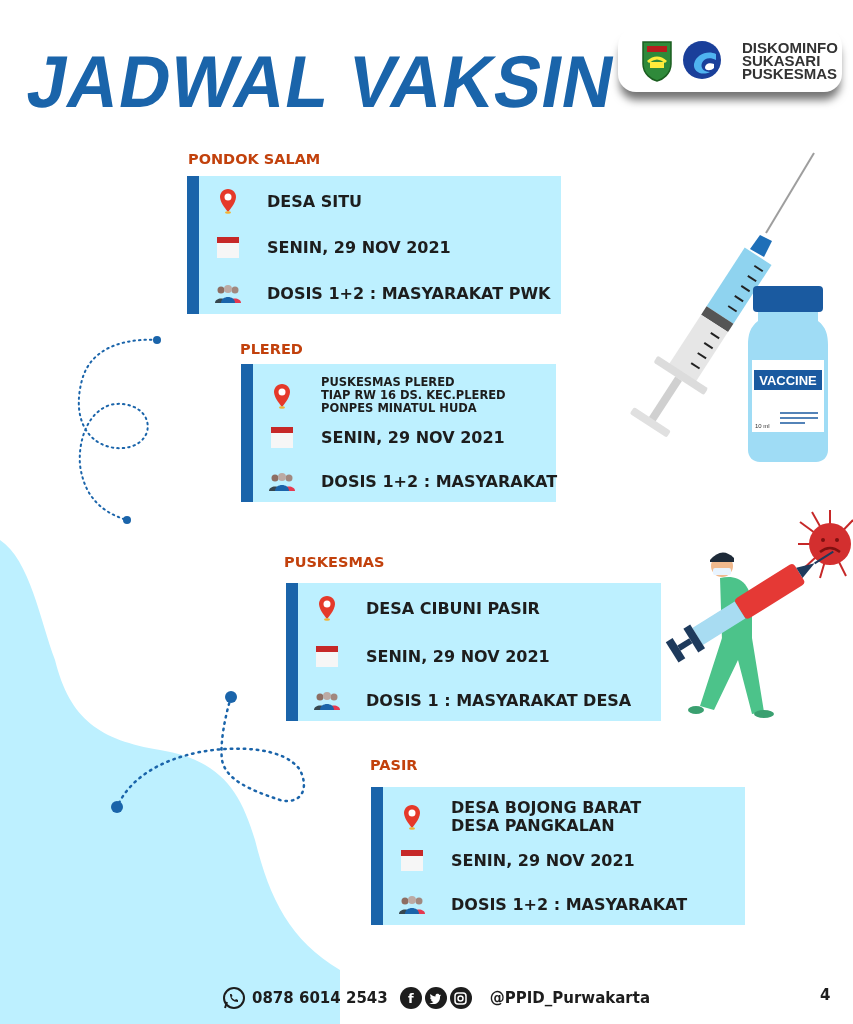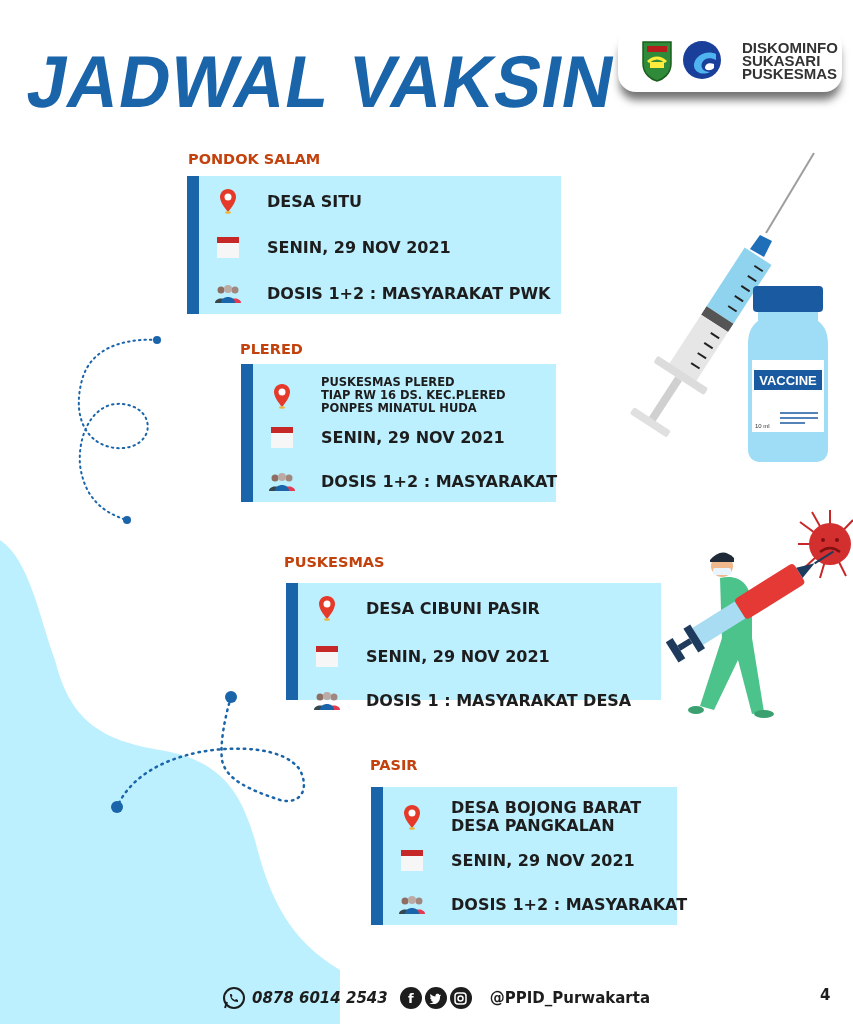--- a/index.html
+++ b/index.html
@@ -164,21 +164,21 @@
           <path d="M14,20 C14,14 26,14 26,20 Z" fill="#e53950"></path>
           <circle cx="13" cy="6" r="4" fill="#bcaaa4"></circle>
           <path d="M6,20 C6,12 20,12 20,20 Z" fill="#1a64aa"></path>
         </svg>
     </span>
     <span class="text">DOSIS 1+2 : MASYARAKAT</span>
   </div>
 </div>
 
 <div class="section-title" style="left:284px; top:554px;">PUSKESMAS</div>
-<div class="card" style="left:286px; top:583px; width:375px; height:117px;">
+<div class="card" style="left:286px; top:583px; width:375px; height:138px;">
   <div class="row" style="top:12px;">
     <span class="icon">
       <svg width="18" height="26" viewBox="0 0 18 26">
           <path d="M9,1 C4,1 1,5 1,9 C1,15 9,24 9,24 C9,24 17,15 17,9 C17,5 14,1 9,1 Z" fill="#e5392a"></path>
           <circle cx="9" cy="9" r="3.5" fill="#fff"></circle>
           <ellipse cx="9" cy="24.5" rx="3" ry="1.2" fill="#f2b233"></ellipse>
         </svg>
     </span>
     <span class="text">DESA CIBUNI PASIR</span>
   </div>
@@ -200,21 +200,21 @@
           <path d="M14,20 C14,14 26,14 26,20 Z" fill="#e53950"></path>
           <circle cx="13" cy="6" r="4" fill="#bcaaa4"></circle>
           <path d="M6,20 C6,12 20,12 20,20 Z" fill="#1a64aa"></path>
         </svg>
     </span>
     <span class="text">DOSIS 1 : MASYARAKAT DESA</span>
   </div>
 </div>
 
 <div class="section-title" style="left:370px; top:757px;">PASIR</div>
-<div class="card" style="left:371px; top:787px; width:306px; height:138px;">
+<div class="card" style="left:371px; top:787px; width:374px; height:138px;">
   <div class="row" style="top:12px;">
     <span class="icon">
       <svg width="18" height="26" viewBox="0 0 18 26">
           <path d="M9,1 C4,1 1,5 1,9 C1,15 9,24 9,24 C9,24 17,15 17,9 C17,5 14,1 9,1 Z" fill="#e5392a"></path>
           <circle cx="9" cy="9" r="3.5" fill="#fff"></circle>
           <ellipse cx="9" cy="24.5" rx="3" ry="1.2" fill="#f2b233"></ellipse>
         </svg>
     </span>
     <span class="text multi">DESA BOJONG BARAT
 DESA PANGKALAN</span>
@@ -320,21 +320,21 @@
 </svg>
 
 <div class="footer">
   <span style="display:inline-flex;">
     <svg width="24" height="24" viewBox="0 0 24 24">
         <circle cx="12" cy="12" r="10" fill="none" stroke="#1d1d1d" stroke-width="2"></circle>
         <path d="M3,22 L5,16" stroke="#1d1d1d" stroke-width="2"></path>
         <path d="M8,8 C8,13 11,16 16,16 L16,14 L14,13 L13,14 C11,13 10,12 9.5,11 L10.5,10 L9.5,8 Z" fill="#1d1d1d"></path>
       </svg>
   </span>
-  <span style="margin-left:6px;font-style:italic;">0878 6014 2543</span>
+  <span style="margin-left:6px;">0878 6014 2543</span>
   <span style="margin-left:12px;" class="ico">f</span>
   <span style="margin-left:3px;" class="ico">
     <svg width="13" height="11" viewBox="0 0 13 11">
         <path d="M12,1.5 C11.5,2 11,2 10.5,2 C10,1 9,0.5 8,0.8 C6.8,1.2 6.3,2.3 6.5,3.5 C4.5,3.4 2.8,2.5 1.5,1 C0.8,2.3 1.2,3.8 2.3,4.6 C1.8,4.6 1.4,4.5 1,4.3 C1,5.7 2,6.8 3.2,7 C2.8,7.2 2.3,7.2 1.9,7.1 C2.3,8.2 3.3,9 4.5,9 C3.3,10 1.8,10.4 0.3,10.2 C5,13 11.5,10 11,3.5 C11.5,3 11.8,2.3 12,1.5 Z" fill="#fff"></path>
       </svg>
   </span>
   <span style="margin-left:3px;" class="ico">
     <svg width="13" height="13" viewBox="0 0 13 13">
         <rect x="1" y="1" width="11" height="11" rx="3" fill="none" stroke="#fff" stroke-width="1.5"></rect>
         <circle cx="6.5" cy="6.5" r="2.5" fill="none" stroke="#fff" stroke-width="1.5"></circle>

